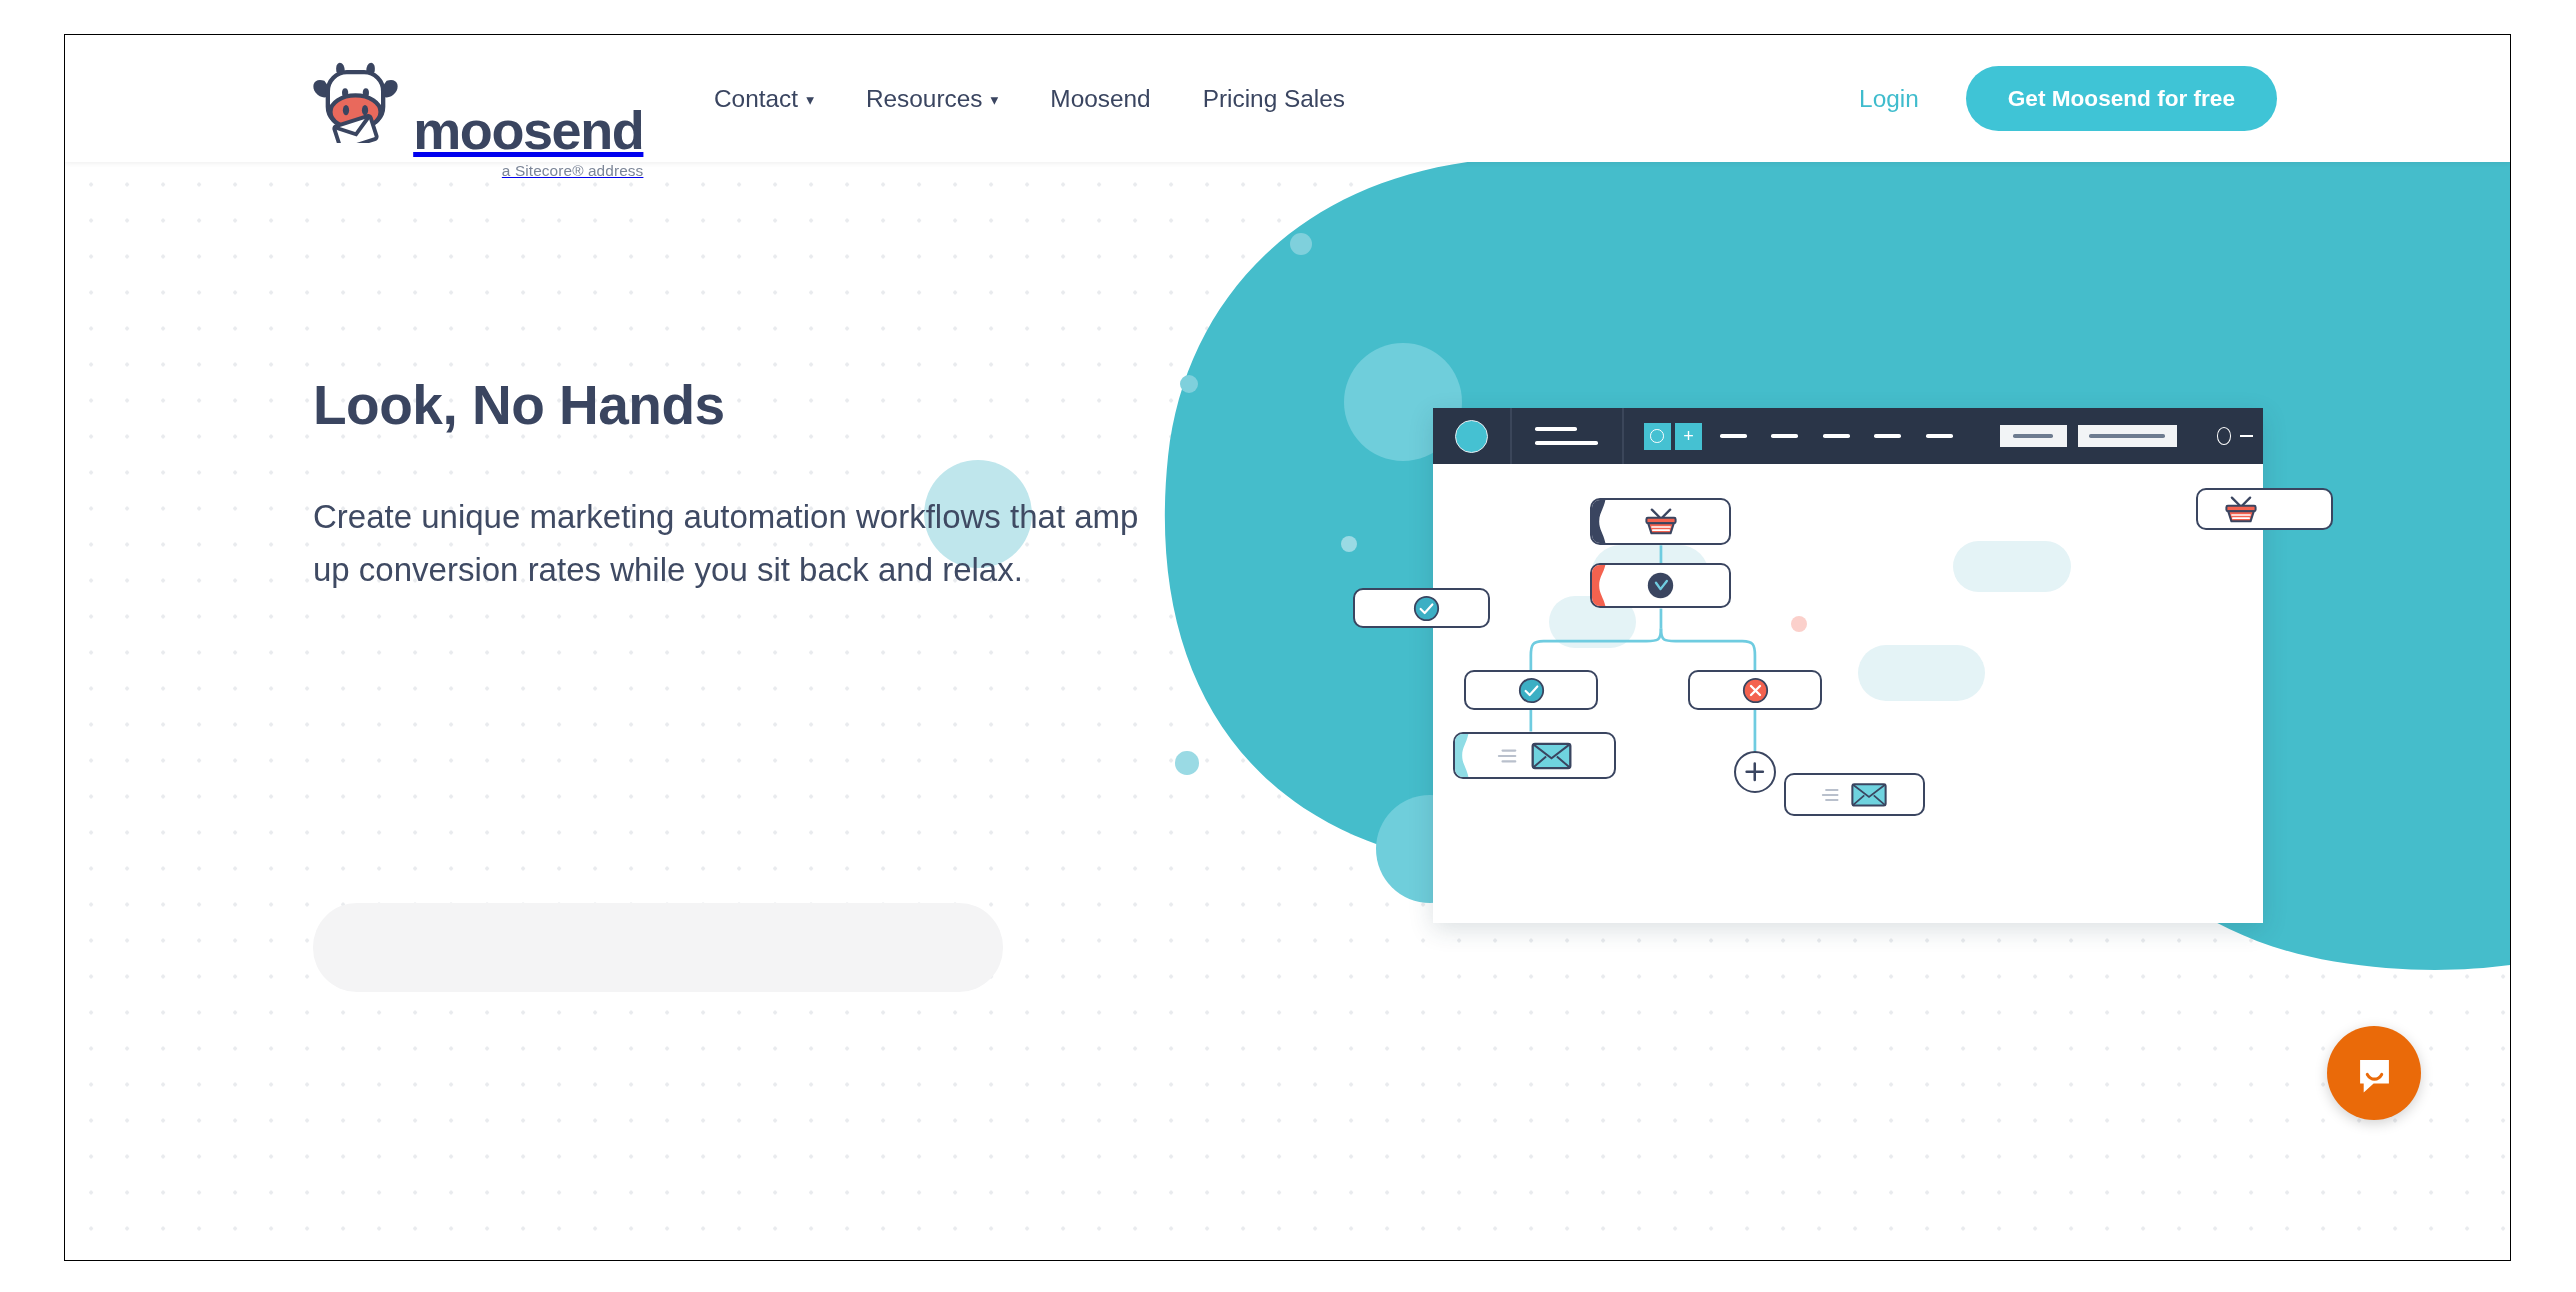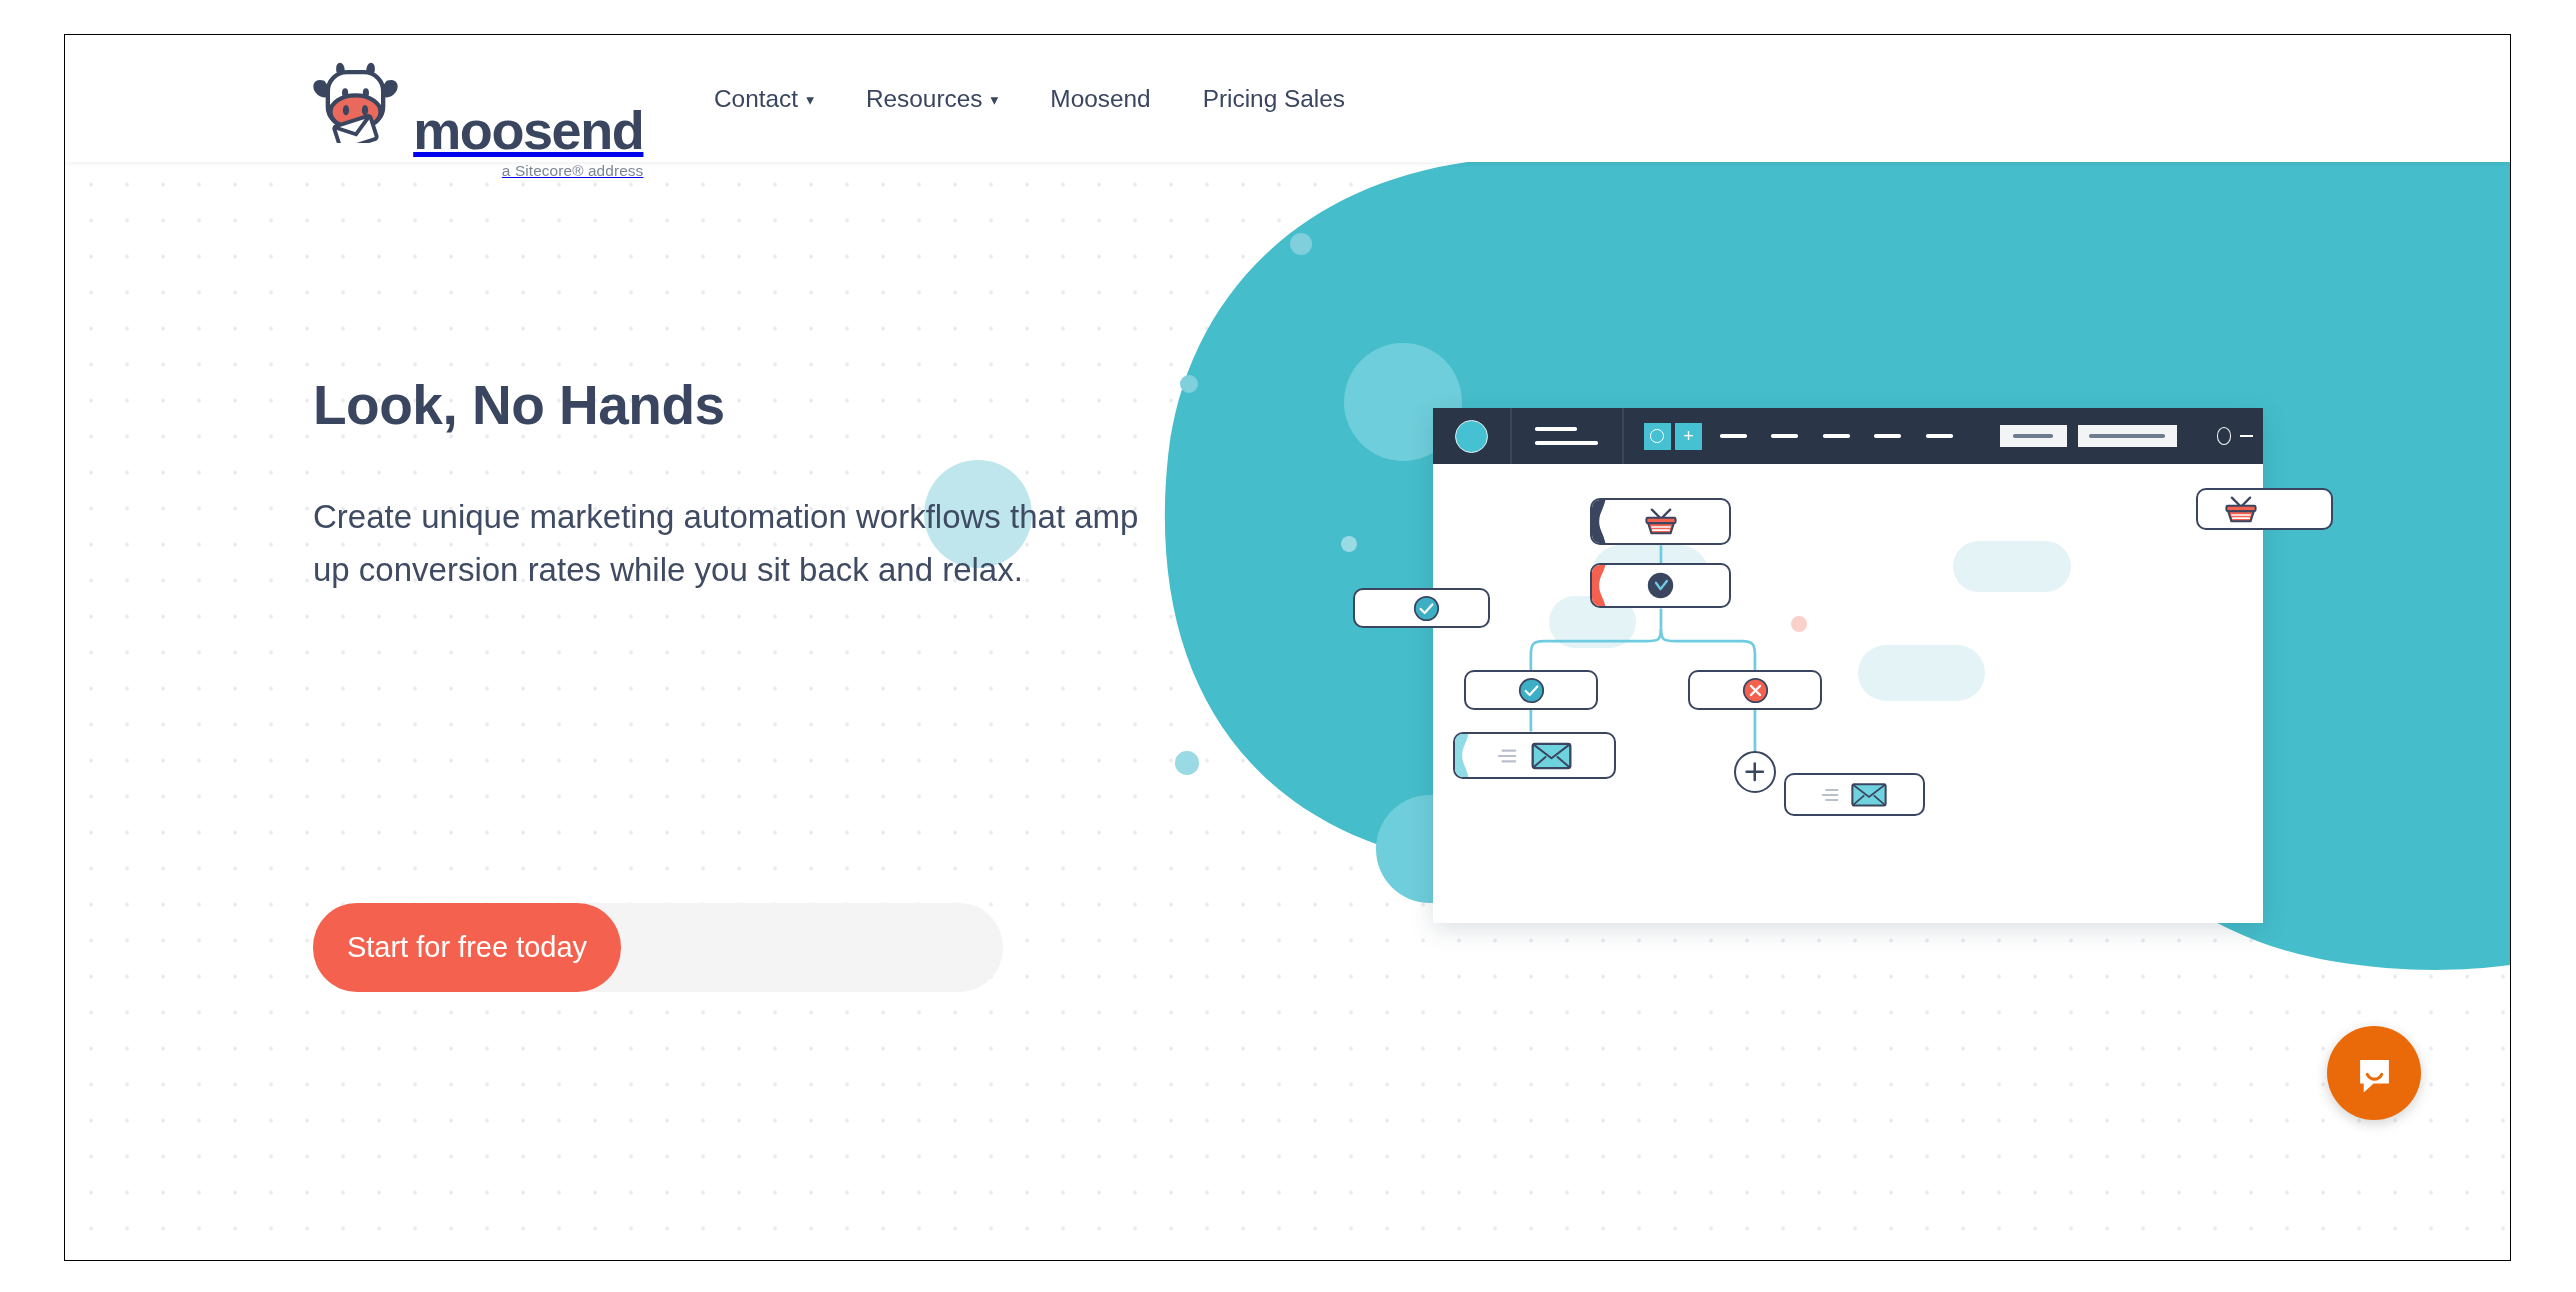--- a/index.html
+++ b/index.html
@@ -379,20 +379,24 @@
           <span class="nav-caret">▾</span>
         </a>
         <a class="nav-link" href="#">
           <span>Moosend</span>
         </a>
         <a class="nav-link" href="#">
           <span>Pricing Sales</span>
         </a>
       </nav>
 
+      <div id="header-actions">
+        <a id="login-link" href="#">Login</a>
+        <button id="cta-header-button">Get Moosend for free</button>
+      </div>
 
     </div>
   </header>
 
   <section id="hero">
 
     <div id="dot-pattern"></div>
 
     <div id="teal-blob">
       <svg viewBox="0 0 1560 1000" preserveAspectRatio="none">
@@ -407,21 +411,20 @@
                  L 1560 0 Z" fill="#45BDCB"></path>
       </svg>
     </div>
 
     <div id="hero-copy">
       <h1 id="hero-title">Look, No Hands</h1>
       <p id="hero-subtitle">Create unique marketing automation workflows that amp up conversion rates while you sit back and relax.</p>
     </div>
 
     <form id="signup-form">
-      <button id="signup-submit" type="submit">Start for free today</button>
     </form>
 
     <div id="app-window">
 
       <div id="app-titlebar">
         <div class="tb-zone">
           <div id="tb-avatar"></div>
         </div>
         <div class="tb-sep"></div>
         <div class="tb-zone">

